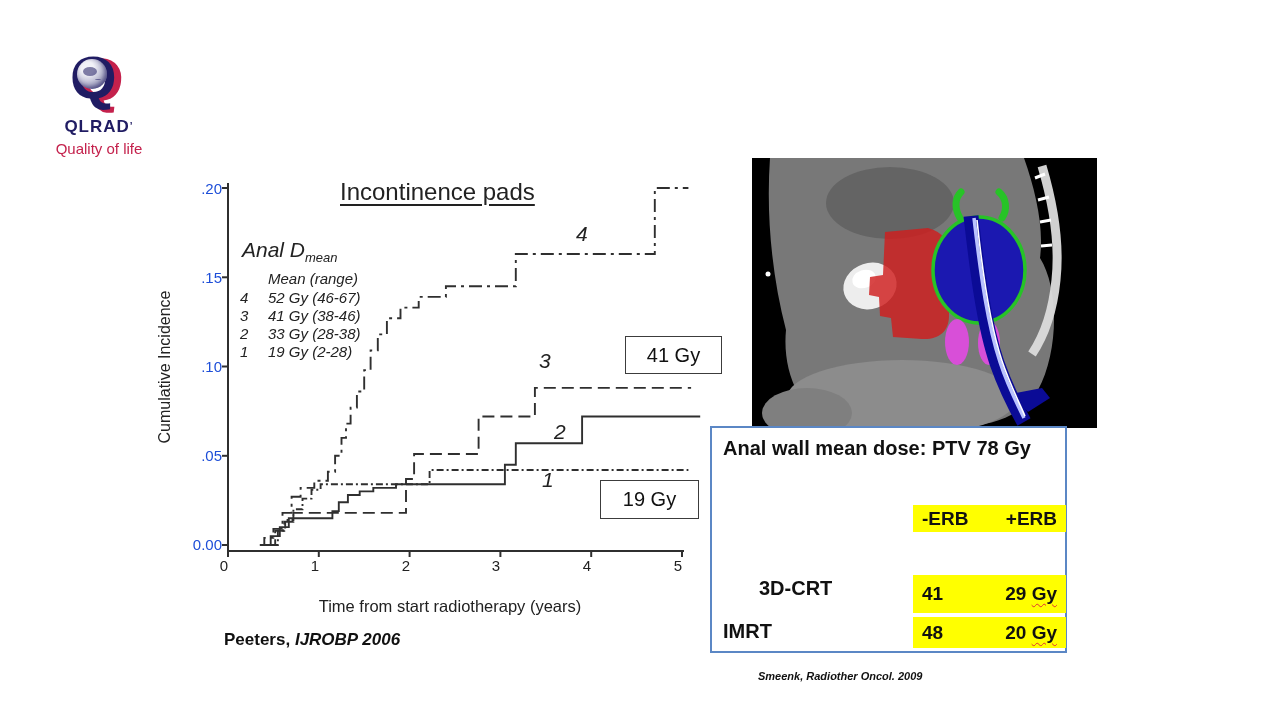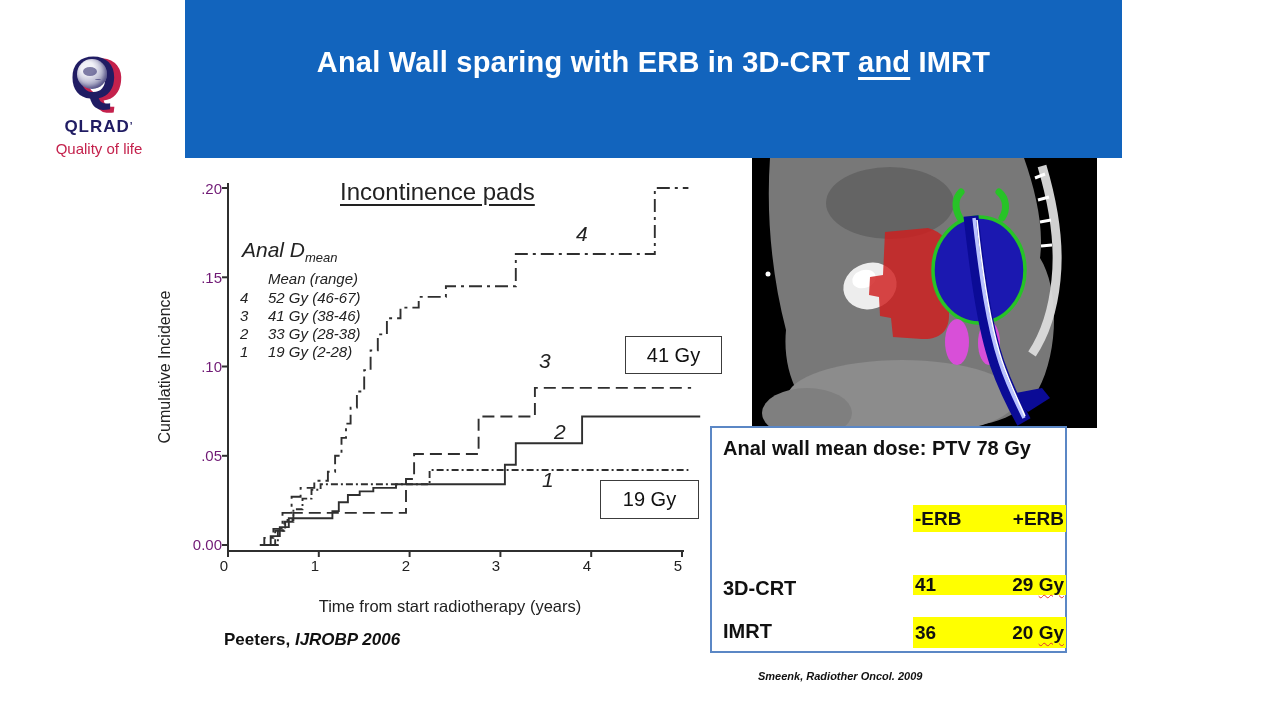--- a/index.html
+++ b/index.html
@@ -25,21 +25,21 @@
   .logo-globe:after{content:"";position:absolute;left:6px;top:8px;width:14px;height:9px;border-radius:50%;
     background:#201c63;opacity:.55;box-shadow:8px 8px 0 -4px #201c63;}
   .logo-brand{font-weight:bold;font-size:17px;color:#201c63;letter-spacing:1px;line-height:26px;}
   .logo-tm{font-size:10px;vertical-align:top;}
   .logo-tagline{font-size:15px;color:#c4214c;margin-top:0;}
 
   
   #chart-svg{position:absolute;left:150px;top:160px;width:560px;height:480px;}
   .chart-title{position:absolute;left:340px;top:178px;width:290px;text-align:left;
     font-size:24px;color:#222;text-decoration:underline;text-underline-offset:4px;}
-  .ytick{position:absolute;width:48px;text-align:right;font-size:15px;color:#701a75;}
+  .ytick{position:absolute;width:48px;text-align:right;font-size:15px;color:#1d4ed8;}
   .xtick{position:absolute;width:22px;text-align:center;font-size:15px;color:#222;top:557px;}
   .ylab{position:absolute;left:57px;top:356px;width:220px;height:22px;text-align:center;
     font-size:16px;color:#222;transform:rotate(-90deg);}
   .xlab{position:absolute;left:300px;top:597px;width:300px;text-align:center;font-size:16.5px;color:#222;}
   .lg-title{position:absolute;left:242px;top:238px;font-size:21px;font-style:italic;color:#222;}
   .lg-title sub{font-size:13px;}
   .lg-sub{position:absolute;left:268px;top:270px;font-size:15px;font-style:italic;color:#222;}
   .lg-row{position:absolute;font-size:15px;font-style:italic;color:#222;}
   .lg-id{position:absolute;left:0;width:16px;}
   .lg-lab{position:absolute;left:28px;width:140px;white-space:nowrap;}
@@ -48,23 +48,23 @@
     align-items:center;justify-content:center;font-size:20px;color:#111;}
 
   
   #ct-svg{position:absolute;left:752px;top:158px;width:345px;height:270px;}
 
   
   .dose-table{position:absolute;left:710px;top:426px;width:357px;height:227px;background:#fff;
     border:2px solid #5b87c5;box-sizing:border-box;z-index:5;}
   .dt-title{position:absolute;left:11px;top:9px;font-size:20px;font-weight:bold;white-space:nowrap;}
   .dt-strip{position:absolute;left:201px;width:153px;display:flex;justify-content:space-between;
-    align-items:center;font-weight:bold;font-size:19px;padding:0 2px;box-sizing:border-box;}
+    align-items:center;font-weight:bold;font-size:19px;padding:0 9px;box-sizing:border-box;}
   .dt-head{top:77px;height:27px;}
-  .dt-r1{top:147px;height:20px;gap:38px;}
+  .dt-r1{top:147px;height:38px;gap:38px;}
   .dt-r2{top:189px;height:31px;}
   .dt-rowlab{position:absolute;left:11px;font-size:20px;font-weight:bold;}
   .gy-wavy{text-decoration-line:underline;text-decoration-style:wavy;text-decoration-color:#e03131;
     text-decoration-thickness:1px;text-underline-offset:3px;}
 
   
   .cite-left{position:absolute;left:224px;top:630px;font-size:17px;font-weight:bold;color:#111;}
   .cite-left .it{font-style:italic;}
   .cite-right{position:absolute;left:758px;top:670px;font-size:11px;font-weight:bold;font-style:italic;color:#111;}
 </style>
@@ -76,27 +76,20 @@
   <div class="logo">
     <div class="logo-mark">
       <span class="logo-q red">Q</span>
       <span class="logo-q navy">Q</span>
       <span class="logo-globe"></span>
     </div>
     <div class="logo-brand"><span>QLRAD</span><span class="logo-tm">’</span></div>
     <div class="logo-tagline">Quality of life</div>
   </div>
 
-  <div class="banner">
-    <div class="banner-title">
-      <span>Anal Wall sparing with ERB in 3D-CRT</span>
-      <span class="u">and</span>
-      <span>IMRT</span>
-    </div>
-  </div>
 
   <svg id="chart-svg" viewBox="150 160 560 480">
       <path d="M 228 183 L 228 551 L 684 551" fill="none" stroke="#2f2f2f" stroke-width="2"></path>
       <path d="M 222 188.0 L 228 188.0" fill="none" stroke="#2f2f2f" stroke-width="2"></path>
       <path d="M 222 277.3 L 228 277.3" fill="none" stroke="#2f2f2f" stroke-width="2"></path>
       <path d="M 222 366.5 L 228 366.5" fill="none" stroke="#2f2f2f" stroke-width="2"></path>
       <path d="M 222 455.8 L 228 455.8" fill="none" stroke="#2f2f2f" stroke-width="2"></path>
       <path d="M 222 545.0 L 228 545.0" fill="none" stroke="#2f2f2f" stroke-width="2"></path>
       <path d="M 228.0 551 L 228.0 557" fill="none" stroke="#2f2f2f" stroke-width="2"></path>
       <path d="M 318.8 551 L 318.8 557" fill="none" stroke="#2f2f2f" stroke-width="2"></path>
@@ -177,28 +170,28 @@
     <path d="M 222 60 C 229 120 236 168 248 204 C 255 226 264 244 272 260" fill="none" stroke="#b9c2ff" stroke-width="3.5"></path>
     <path d="M 225 62 C 231 120 238 167 250 203 C 257 224 266 242 273 258" fill="none" stroke="#ffffff" stroke-width="1.6"></path>
   </svg>
 
   <div class="dose-table">
     <div class="dt-title">Anal wall mean dose: PTV 78 Gy</div>
     <div class="dt-strip dt-head" style="background:#ffff00;">
       <span>-ERB</span>
       <span>+ERB</span>
     </div>
-    <div class="dt-rowlab" style="top:149px;">3D-CRT</div>
+    <div class="dt-rowlab" style="top:149px;margin-left:36px;">3D-CRT</div>
     <div class="dt-strip dt-r1" style="background:#ffff00;">
       <span>41</span>
       <span><span>29</span>&nbsp;<span class="gy-wavy">Gy</span></span>
     </div>
     <div class="dt-rowlab" style="top:192px;">IMRT</div>
     <div class="dt-strip dt-r2" style="background:#ffff00;">
-      <span>36</span>
+      <span>48</span>
       <span><span>20</span>&nbsp;<span class="gy-wavy">Gy</span></span>
     </div>
   </div>
 
   <div class="cite-left">
     <span>Peeters,</span>
     <span class="it">IJROBP 2006</span>
   </div>
   <div class="cite-right">Smeenk, Radiother Oncol. 2009</div>
 

